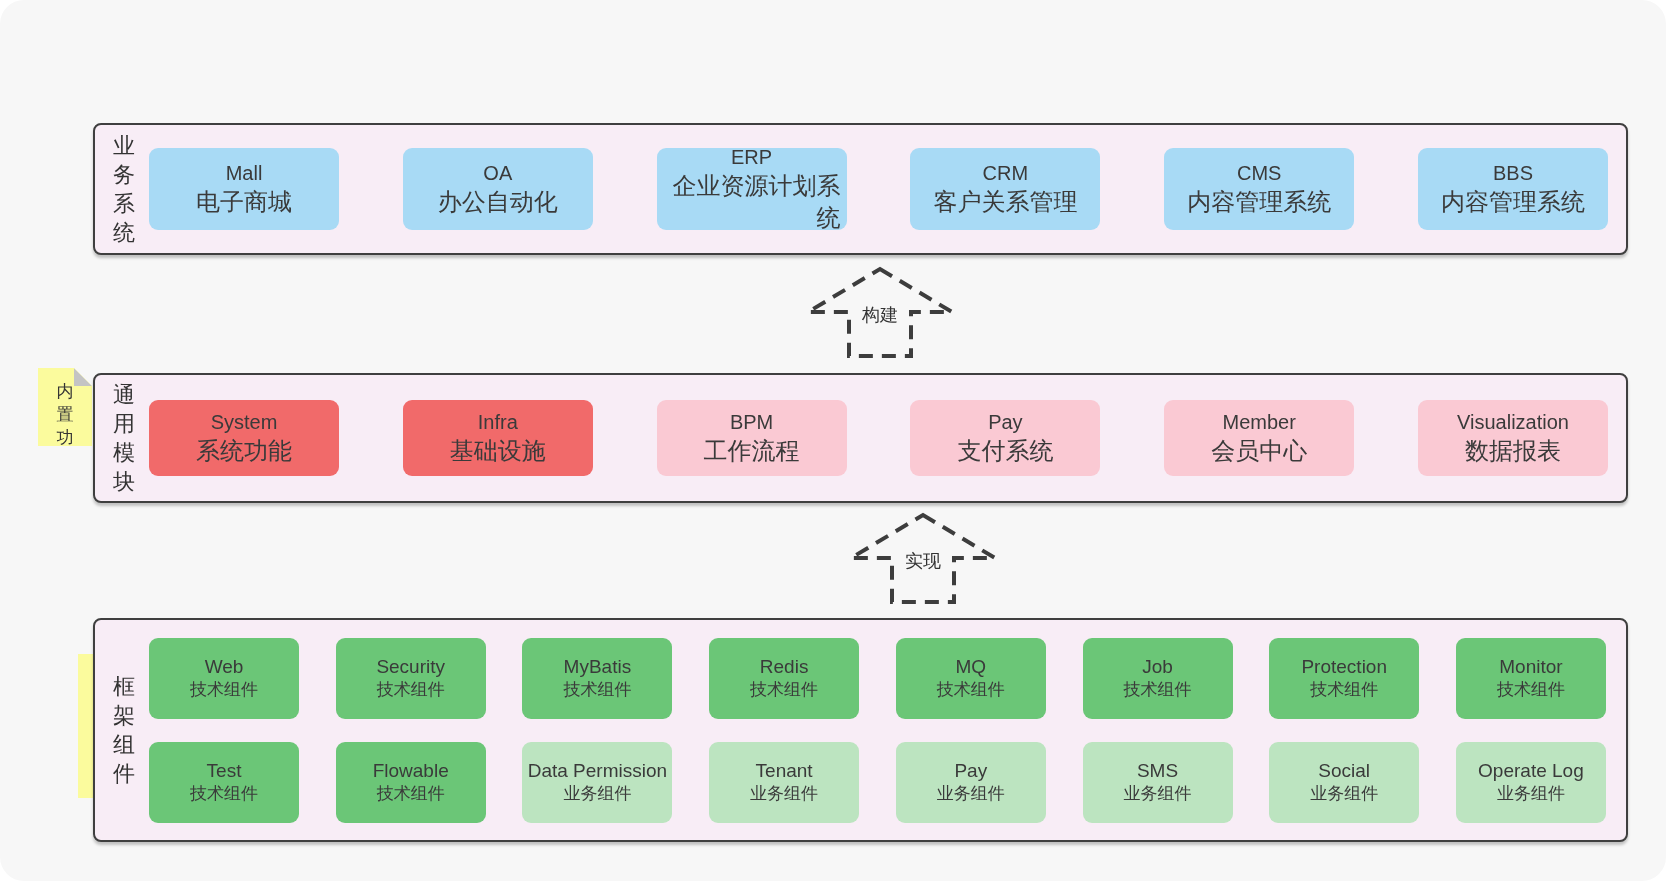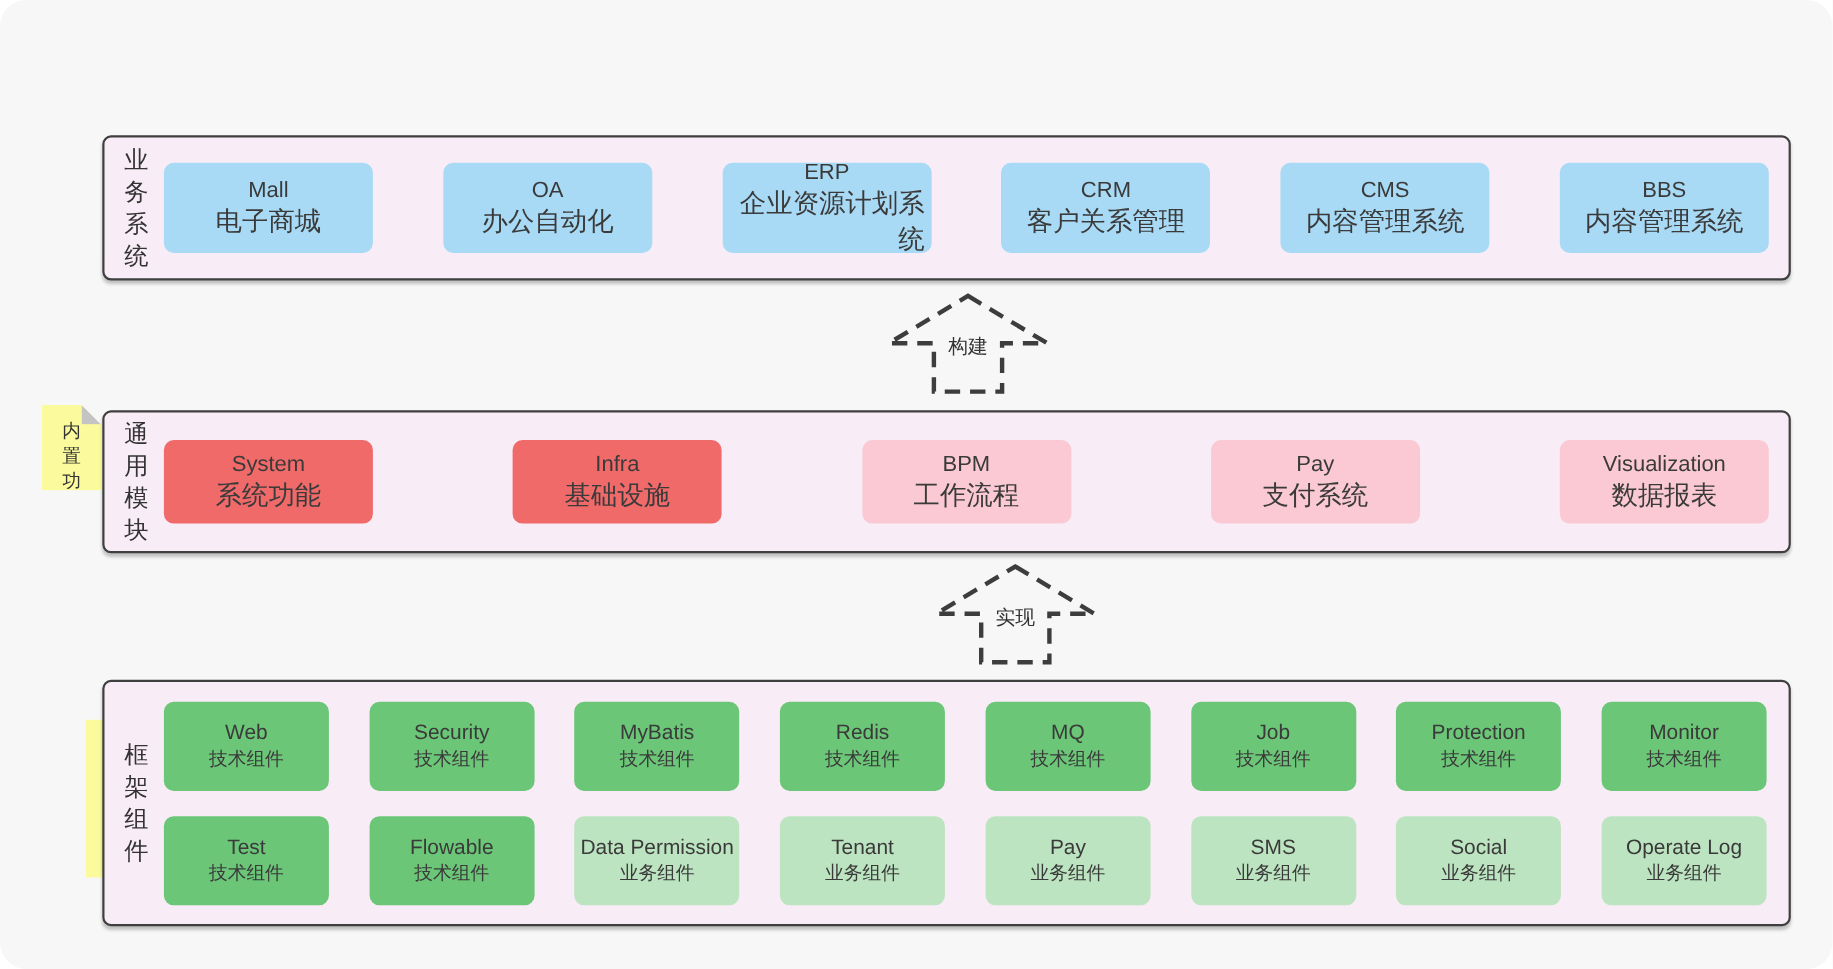--- a/index.html
+++ b/index.html
@@ -142,20 +142,24 @@
       </div>
       <div class="box pink">
         <div class="en">BPM</div>
         <div class="zh">工作流程</div>
       </div>
       <div class="box pink">
         <div class="en">Pay</div>
         <div class="zh">支付系统</div>
       </div>
       <div class="box pink">
+        <div class="en">Member</div>
+        <div class="zh">会员中心</div>
+      </div>
+      <div class="box pink">
         <div class="en">Visualization</div>
         <div class="zh">数据报表</div>
       </div>
     </div>
   </section>
 
   <div class="arrow" id="arrow-implement">
     <svg width="150" height="94" viewBox="0 0 150 94">
       <polygon points="75,3 147,46 106,46 106,90 44,90 44,46 3,46" fill="none" stroke="#3d3d3d" stroke-width="4" stroke-dasharray="14 9" stroke-linejoin="miter"></polygon>
     </svg>

